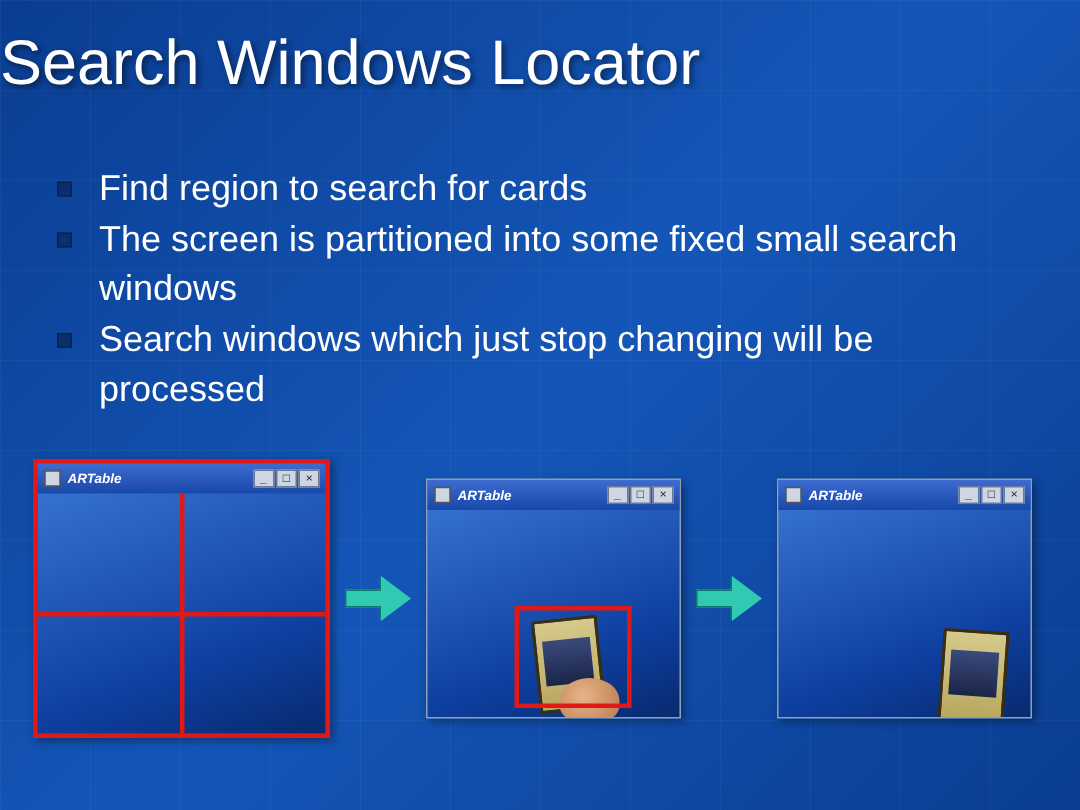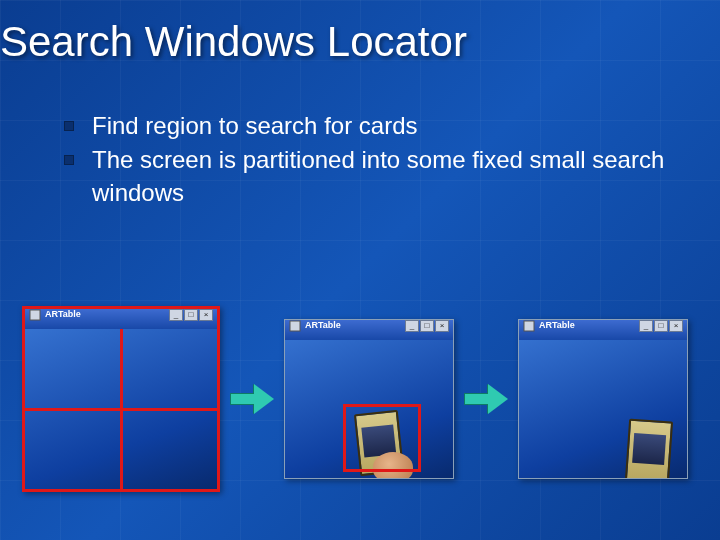--- a/index.html
+++ b/index.html
@@ -28,21 +28,21 @@
     left: 0; right: 0;
     text-align: left;
     font-size: 42px;
     color: #ffffff;
     font-weight: 400;
     text-shadow: 2px 2px 4px rgba(0,0,0,0.5);
   }
   .bullets {
     position: absolute;
     top: 110px;
-    left: 64px;
+    left: 38px;
     right: 30px;
     color: #ffffff;
     font-size: 24px;
     line-height: 1.35;
   }
   .bullet-row {
     display: flex;
     align-items: flex-start;
     margin-bottom: 2px;
   }
@@ -71,23 +71,24 @@
     border: 1px solid #8aa0b8;
     position: relative;
     box-shadow: 2px 2px 6px rgba(0,0,0,0.4);
   }
   .win.small { width: 170px; height: 160px; }
   .win.big   { width: 198px; height: 186px; border: 3px solid #e01818; }
   .titlebar {
     height: 20px;
     background: linear-gradient(#3d6bd0, #1848a8);
     display: flex;
-    align-items: flex-start;
+    align-items: center;
     padding: 0 4px;
     gap: 4px;
+    font-style: italic;
   }
   .app-icon {
     width: 12px; height: 12px;
     display: inline-flex;
     align-items: center; justify-content: center;
   }
   .titlebar-text {
     color: #fff;
     font-size: 9px;
     font-weight: bold;
@@ -182,20 +183,24 @@
 
 <div class="bullets">
   <div class="bullet-row">
     <div class="bullet-icon"></div>
     <div class="bullet-text">Find region to search for cards</div>
   </div>
   <div class="bullet-row">
     <div class="bullet-icon"></div>
     <div class="bullet-text">The screen is partitioned into some fixed small search windows</div>
   </div>
+  <div class="bullet-row">
+    <div class="bullet-icon"></div>
+    <div class="bullet-text">Search windows which just stop changing will be processed</div>
+  </div>
 </div>
 
 <div class="figure-row">
 
   <div class="win big">
     <div class="titlebar">
       <span class="app-icon">
         <svg viewBox="0 0 12 12" width="12" height="12">
             <rect x="1" y="1" width="10" height="10" fill="#cfd6e3" stroke="#555" stroke-width="1"></rect>
           </svg>

